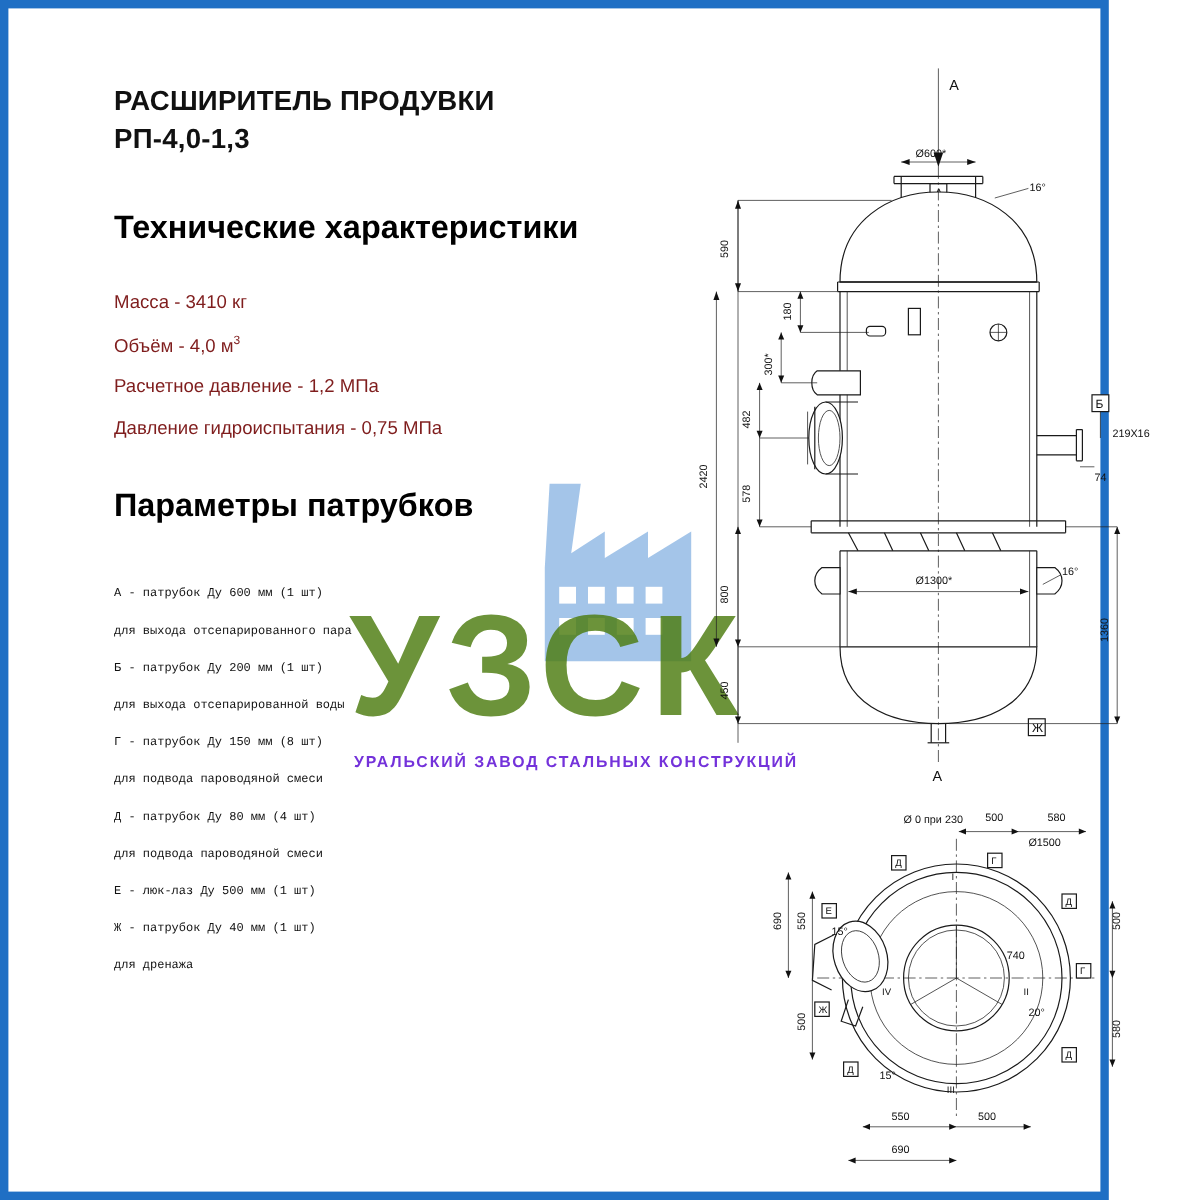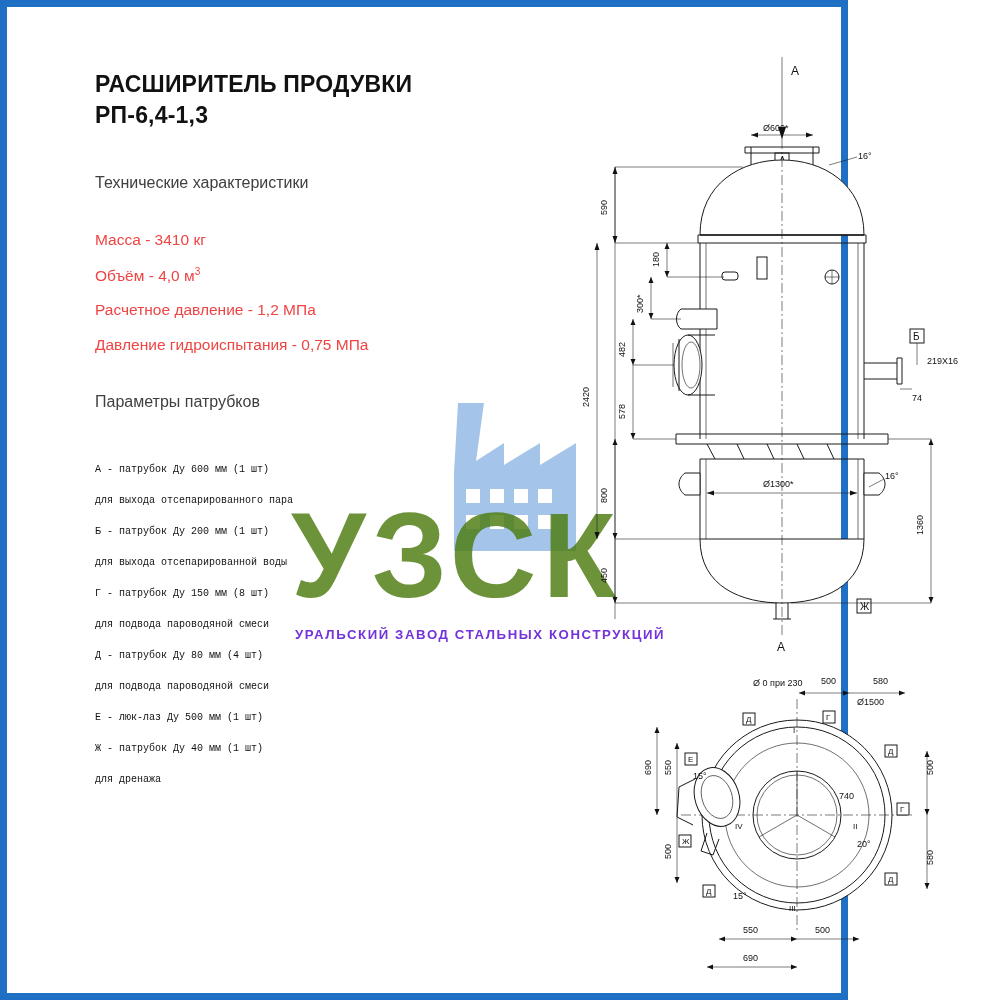--- a/index.html
+++ b/index.html
@@ -9,21 +9,21 @@
   }
   body {
     width: 1000px;
     height: 1000px;
     font-family: "Liberation Sans", sans-serif;
     color: #1a1a1a;
     overflow: hidden;
   }
   #page {
     position: relative;
-    width: 848px;
+    width: 924px;
     height: 1000px;
     box-sizing: border-box;
     border: 7px solid #1f6fc4;
     background: #ffffff;
   }
   
   .left-col {
     position: absolute;
     left: 88px;
     top: 62px;
@@ -32,34 +32,34 @@
   .title {
     font-size: 23px;
     font-weight: bold;
     line-height: 1.33;
     letter-spacing: 0.2px;
     margin: 0 0 0 0;
     color: #111;
   }
   .title-line2 { display: block; }
   .section-head {
-    font-size: 16px;
-    font-weight: normal;
-    color: #404040;
+    font-size: 27px;
+    font-weight: bold;
+    color: #000000;
     margin: 0;
   }
   .spec-list {
     list-style: none;
     margin: 0;
     padding: 0;
   }
   .spec-list li {
     font-size: 15.5px;
     line-height: 1.0;
-    color: #ef4444;
+    color: #7f1d1d;
     margin: 0 0 19px 0;
     white-space: nowrap;
   }
   .nozzle-list {
     list-style: none;
     margin: 0;
     padding: 0;
   }
   .nozzle-list li {
     font-size: 10px;
@@ -124,21 +124,21 @@
   .lbl-b { font-family: "Liberation Sans", sans-serif; font-size: 10px; fill: #111; }
 </style>
 </head>
 <body>
 
 <div id="page">
 
   <div class="left-col">
     <h1 class="title">
       <span>РАСШИРИТЕЛЬ ПРОДУВКИ</span>
-      <span class="title-line2">РП-6,4-1,3</span>
+      <span class="title-line2">РП-4,0-1,3</span>
     </h1>
 
     <div style="height:44px"></div>
     <h2 class="section-head">Технические характеристики</h2>
 
     <div style="height:40px"></div>
     <ul class="spec-list">
       <li>Масса - 3410 кг</li>
       <li>Объём - 4,0 м<sup class="unit">3</sup></li>
       <li>Расчетное давление - 1,2 МПа</li>

